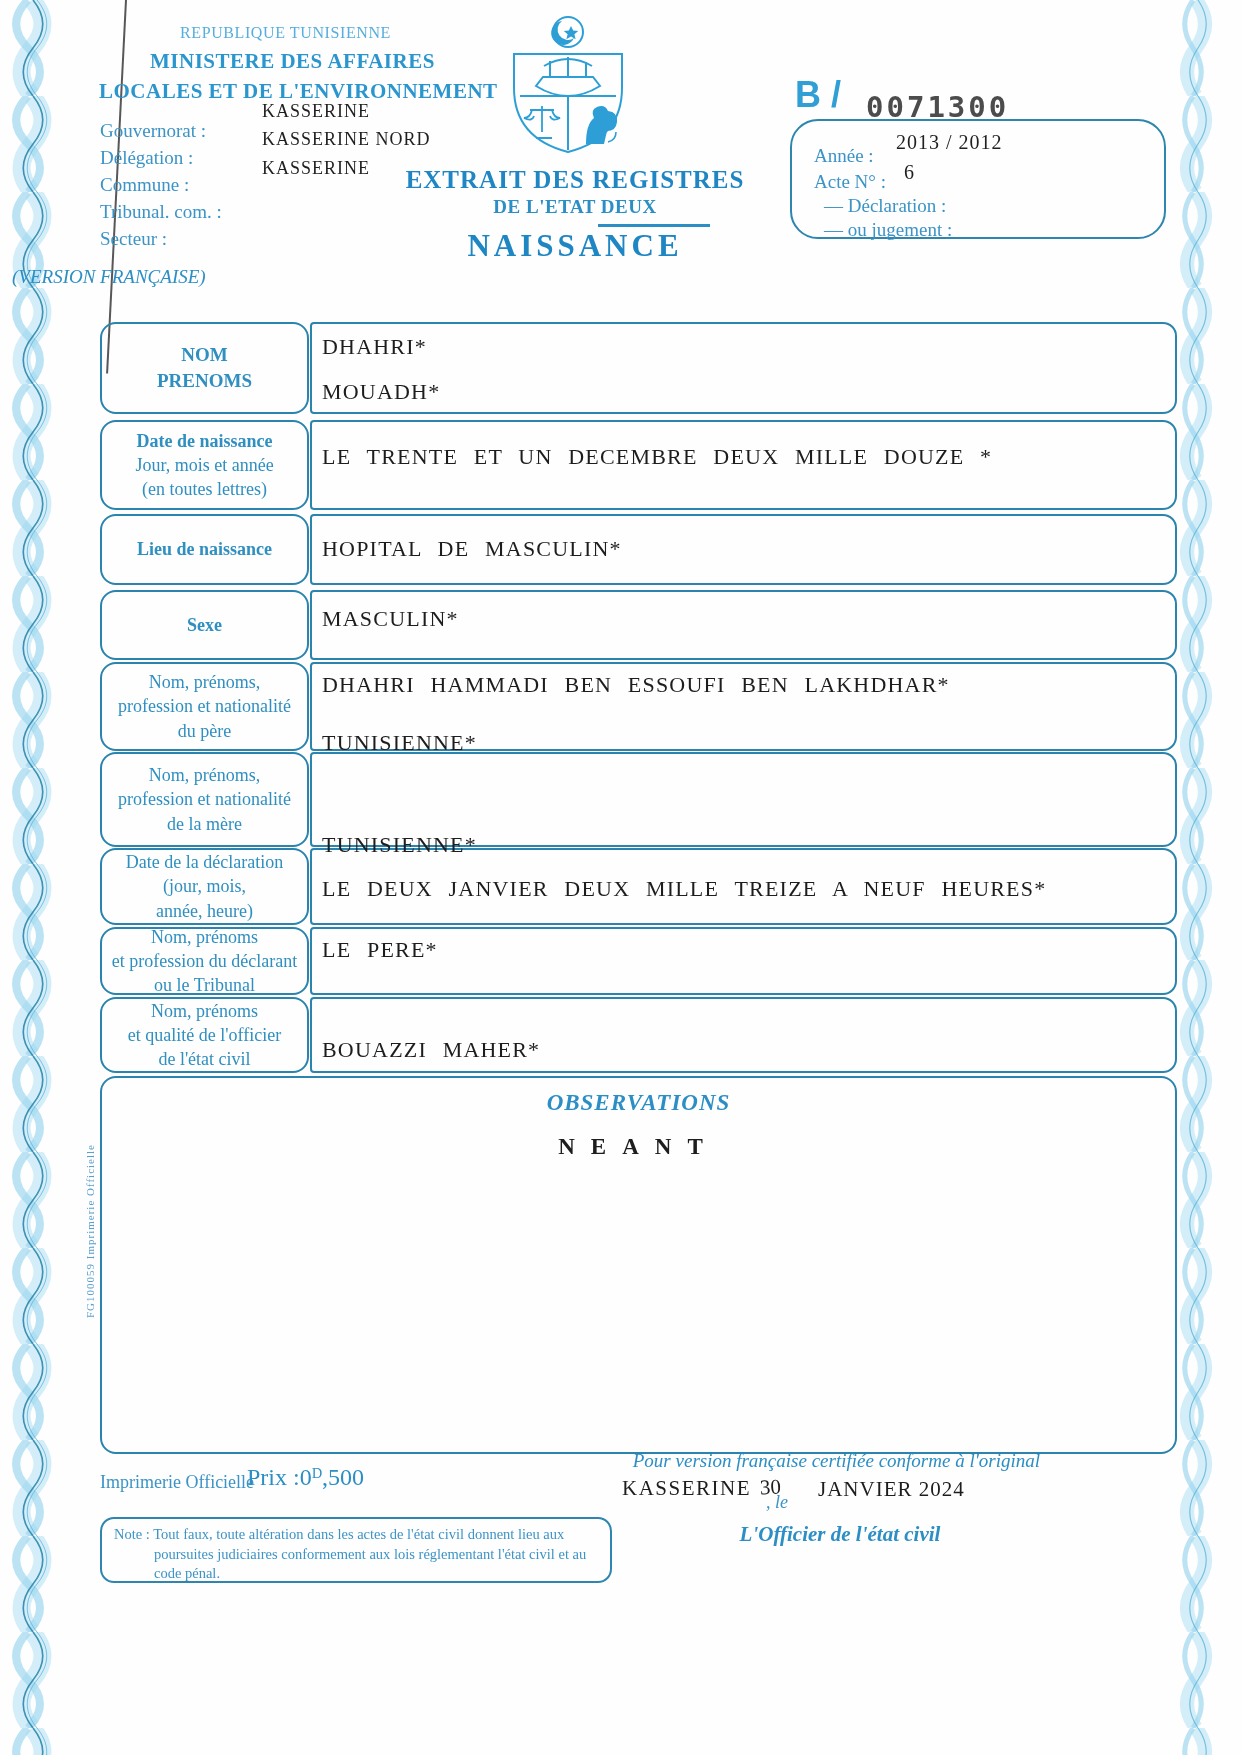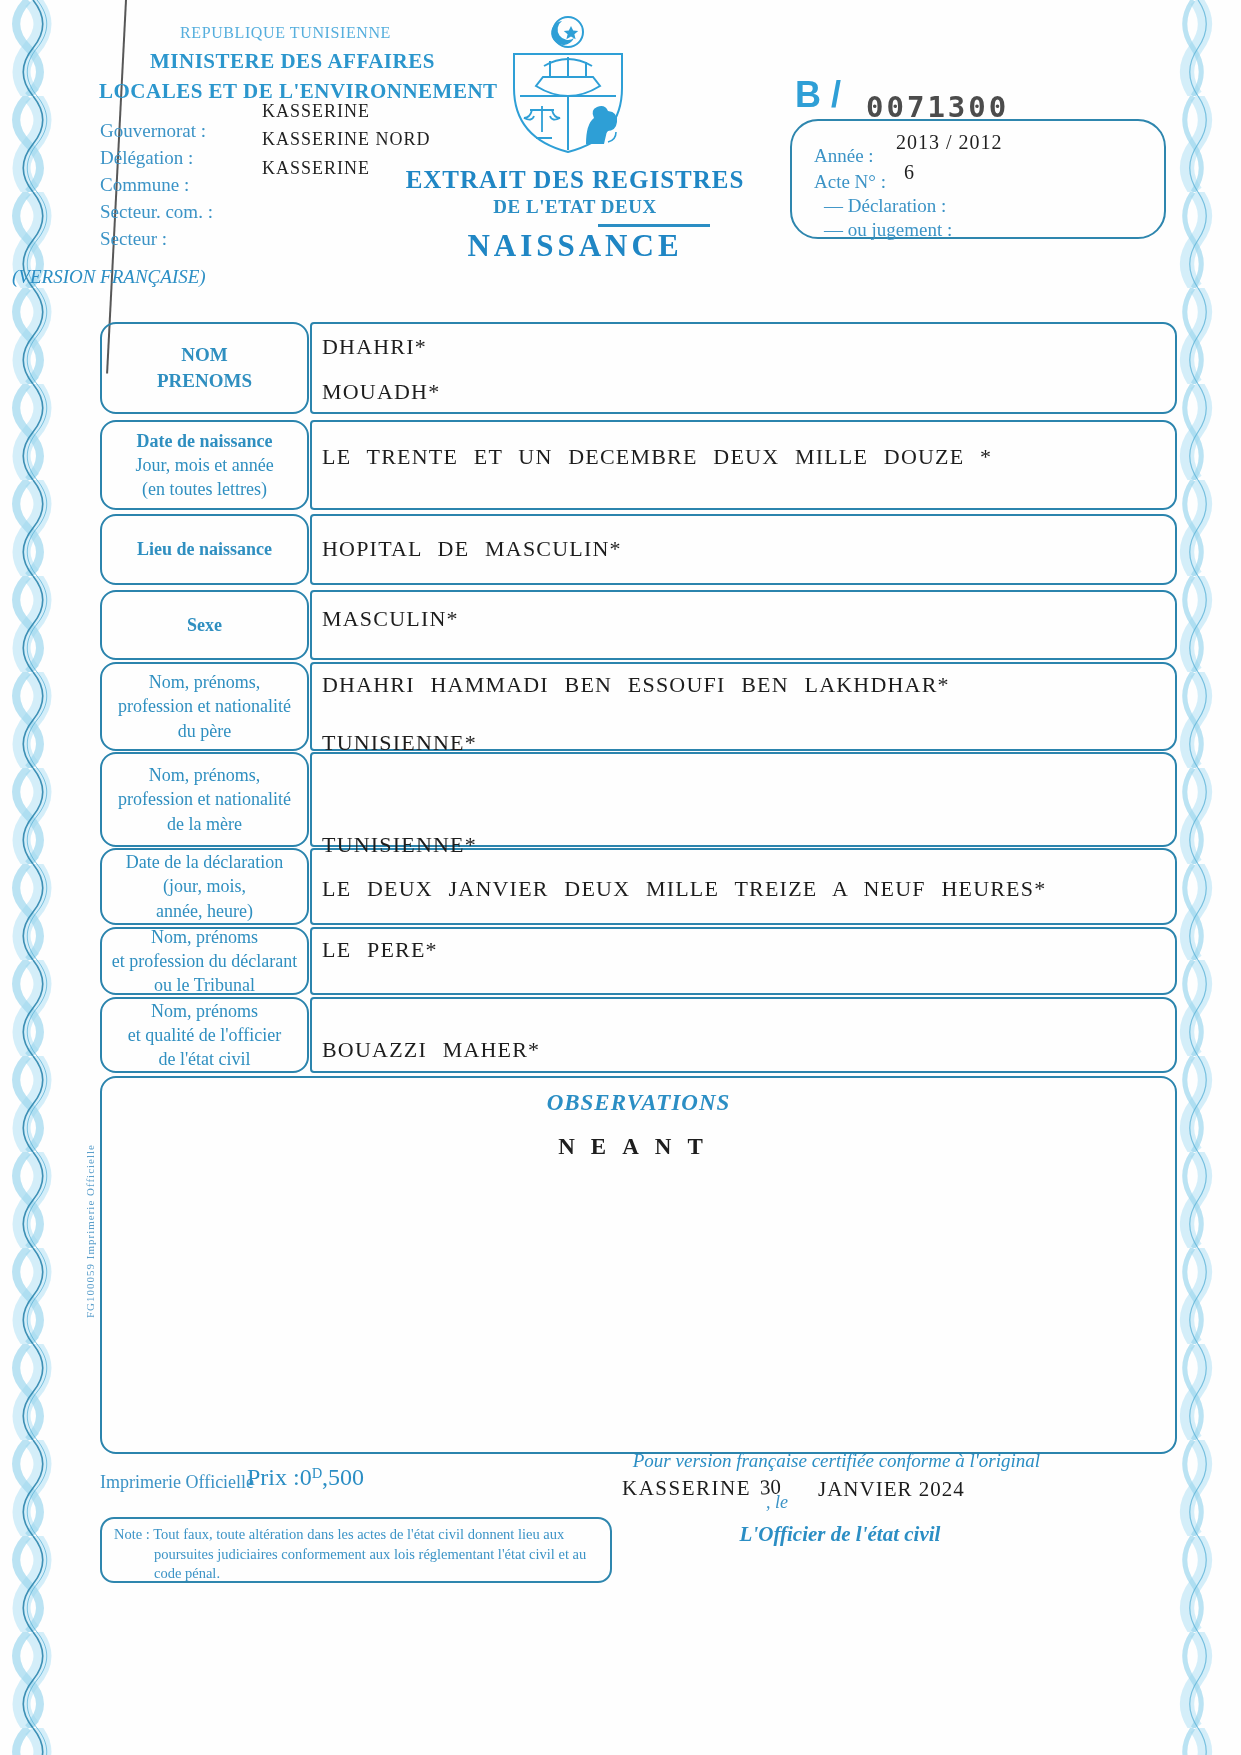--- a/index.html
+++ b/index.html
@@ -74,21 +74,21 @@
 
 <div class="crease"></div>
 
 <div class="abs hdr-rep">REPUBLIQUE TUNISIENNE</div>
 <div class="abs hdr-min1">MINISTERE DES AFFAIRES</div>
 <div class="abs hdr-min2">LOCALES ET DE L'ENVIRONNEMENT</div>
 
 <div class="abs adm-lbl" style="left:100px;top:120px">Gouvernorat :</div>
 <div class="abs adm-lbl" style="left:100px;top:147px">Délégation :</div>
 <div class="abs adm-lbl" style="left:100px;top:174px">Commune :</div>
-<div class="abs adm-lbl" style="left:100px;top:201px">Secteur. com. :</div>
+<div class="abs adm-lbl" style="left:100px;top:201px">Tribunal. com. :</div>
 <div class="abs adm-lbl" style="left:100px;top:228px">Secteur :</div>
 <div class="abs adm-val" style="left:262px;top:101px">KASSERINE</div>
 <div class="abs adm-val" style="left:262px;top:129px">KASSERINE NORD</div>
 <div class="abs adm-val" style="left:262px;top:158px">KASSERINE</div>
 
 <svg class="abs" style="left:498px;top:14px" width="140" height="150" viewBox="0 0 140 150">
   <g stroke="#2e9fd6" fill="none" stroke-width="2">
     <circle cx="70" cy="18" r="15"></circle>
     <path d="M64 7 a12 12 0 1 0 12 17 a9.5 9.5 0 1 1 -12 -17" fill="#2e9fd6" stroke="none"></path>
     <path d="M73 12 l2.2 4.6 5 .4 -3.8 3.3 1.2 4.9 -4.6 -2.6 -4.6 2.6 1.2 -4.9 -3.8 -3.3 5 -.4 z" fill="#2e9fd6" stroke="none"></path>

